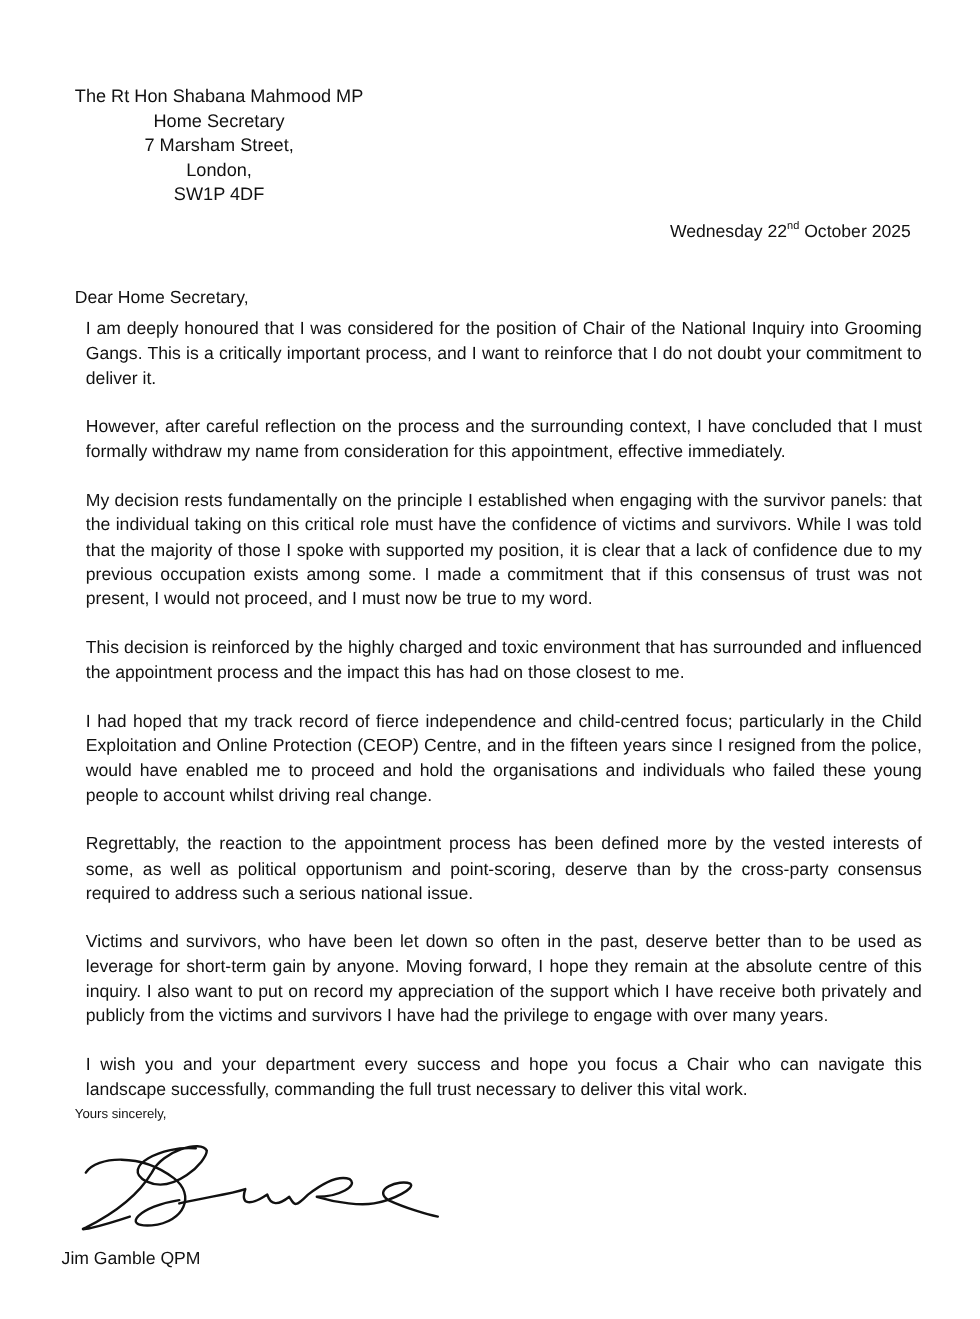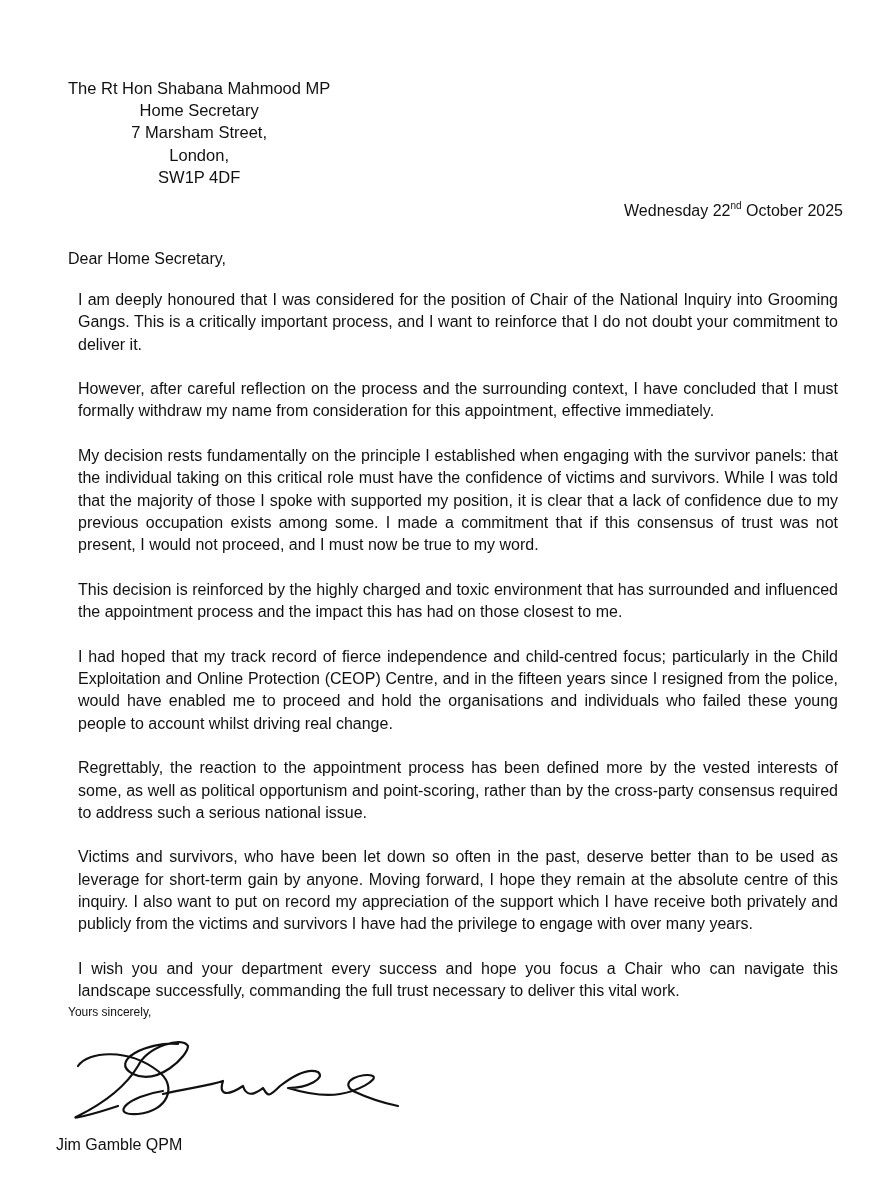--- a/index.html
+++ b/index.html
@@ -1,21 +1,21 @@
 <!DOCTYPE html>
 <html><head>
 <meta charset="utf-8">
 <style>
   html, body { margin:0; padding:0; background:#ffffff; }
   body { width:891px; height:1199px; position:relative; overflow:hidden; color:#111; font-family:"Liberation Sans", sans-serif; }
   .addr { position:absolute; left:68px; top:77px; font-weight:normal; font-size:16.5px; line-height:22.2px;text-align:center; }
   .addr div { white-space:nowrap; }
-  .date { position:absolute; right:48px; top:202px; font-size:16px; white-space:nowrap; }
+  .date { position:absolute; right:63px; top:202px; font-size:16px; white-space:nowrap; }
   .date sup { font-size:10px; vertical-align:7px; line-height:0; }
-  .salutation { position:absolute; left:68px; top:250px; font-size:16px; }
+  .salutation { position:absolute; left:68px; top:262px; font-size:16px; }
   .body { position:absolute; left:78px; top:289px; width:760px; font-size:16px; line-height:22.3px; text-align:justify; }
   .body p { margin:0 0 22.3px 0; }
   .closing { position:absolute; left:68px; top:1005px; font-size:12px; }
   .sig { position:absolute; left:68px; top:1036px; width:340px; height:85px; }
   .signame { position:absolute; left:56px; top:1136px; font-size:16px; }
 </style>
 </head>
 <body>
 
 <div class="addr">
@@ -29,21 +29,21 @@
 <div class="date"><span>Wednesday 22</span><sup>nd</sup><span> October 2025</span></div>
 
 <div class="salutation">Dear Home Secretary,</div>
 
 <div class="body">
   <p>I am deeply honoured that I was considered for the position of Chair of the National Inquiry into Grooming Gangs. This is a critically important process, and I want to reinforce that I do not doubt your commitment to deliver it.</p>
   <p>However, after careful reflection on the process and the surrounding context, I have concluded that I must formally withdraw my name from consideration for this appointment, effective immediately.</p>
   <p>My decision rests fundamentally on the principle I established when engaging with the survivor panels: that the individual taking on this critical role must have the confidence of victims and survivors. While I was told that the majority of those I spoke with supported my position, it is clear that a lack of confidence due to my previous occupation exists among some. I made a commitment that if this consensus of trust was not present, I would not proceed, and I must now be true to my word.</p>
   <p>This decision is reinforced by the highly charged and toxic environment that has surrounded and influenced the appointment process and the impact this has had on those closest to me.</p>
   <p>I had hoped that my track record of fierce independence and child-centred focus; particularly in the Child Exploitation and Online Protection (CEOP) Centre, and in the fifteen years since I resigned from the police, would have enabled me to proceed and hold the organisations and individuals who failed these young people to account whilst driving real change.</p>
-  <p>Regrettably, the reaction to the appointment process has been defined more by the vested interests of some, as well as political opportunism and point-scoring, rather than by the cross-party consensus required to address such a serious national issue.</p>
+  <p>Regrettably, the reaction to the appointment process has been defined more by the vested interests of some, as well as political opportunism and point-scoring, deserve than by the cross-party consensus required to address such a serious national issue.</p>
   <p>Victims and survivors, who have been let down so often in the past, deserve better than to be used as leverage for short-term gain by anyone. Moving forward, I hope they remain at the absolute centre of this inquiry. I also want to put on record my appreciation of the support which I have receive both privately and publicly from the victims and survivors I have had the privilege to engage with over many years.</p>
   <p>I wish you and your department every success and hope you focus a Chair who can navigate this landscape successfully, commanding the full trust necessary to deliver this vital work.</p>
 </div>
 
 <div class="closing">Yours sincerely,</div>
 
 <svg class="sig" viewBox="0 0 340 85" fill="none" stroke="#111" stroke-width="2.2" stroke-linecap="round" stroke-linejoin="round">
   <path d="M10 30 C 20 15, 60 12, 90 35 C 110 50, 100 75, 70 78 C 40 80, 60 60, 95 55"></path>
   <path d="M110 8 C 80 5, 40 25, 65 38 C 90 50, 120 20, 120 10 C 115 0, 80 10, 70 30 C 55 55, 30 70, 10 80 C 0 84, 20 80, 50 70"></path>
   <path d="M95 58 C 120 52, 140 50, 155 45 C 150 60, 160 60, 175 50 C 178 60, 185 60, 195 52 C 200 60, 200 62, 212 50 C 225 40, 240 32, 250 36 C 258 42, 240 52, 220 52 C 240 58, 260 60, 272 58 C 290 55, 310 44, 305 40 C 295 36, 270 45, 285 55 C 300 62, 320 68, 330 70"></path>

